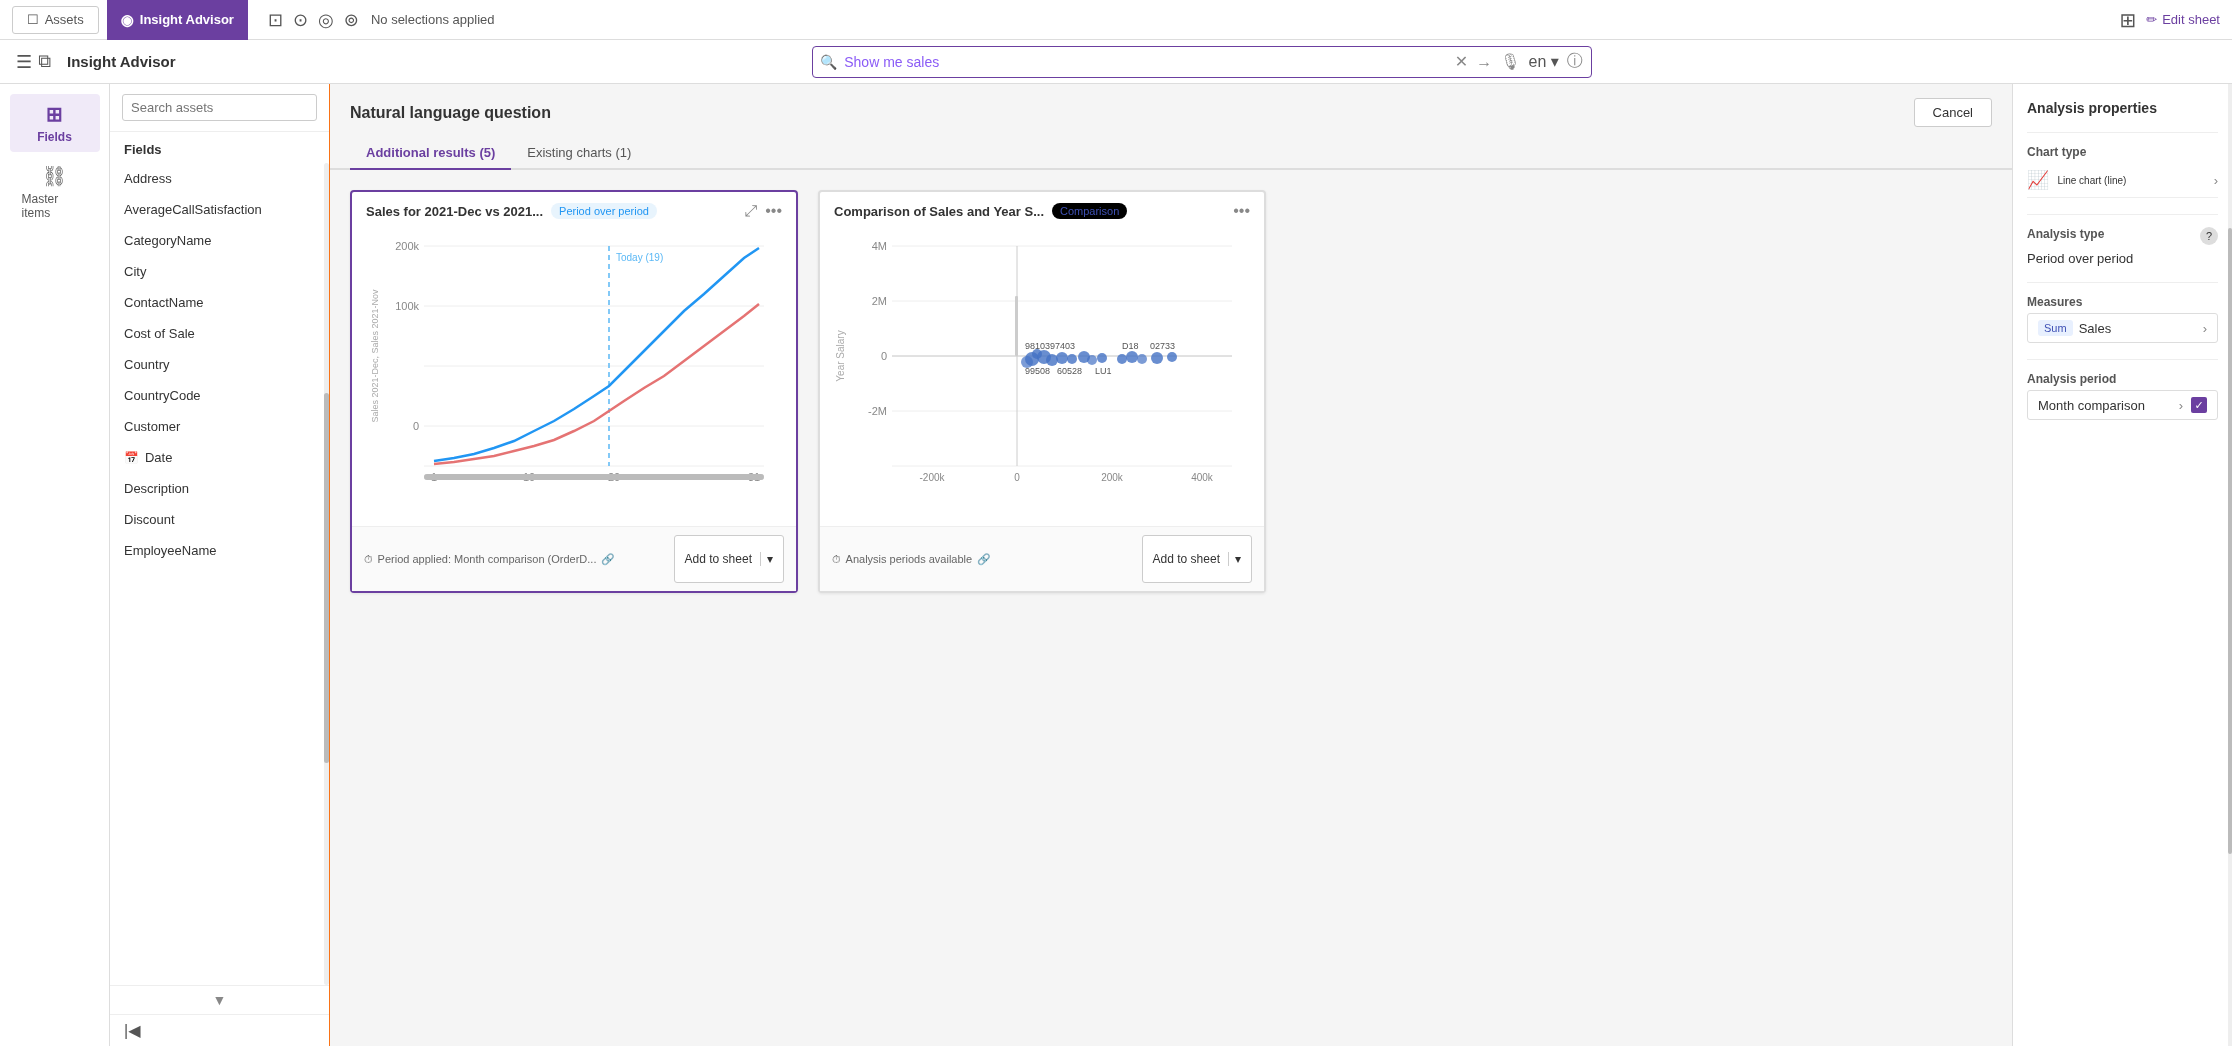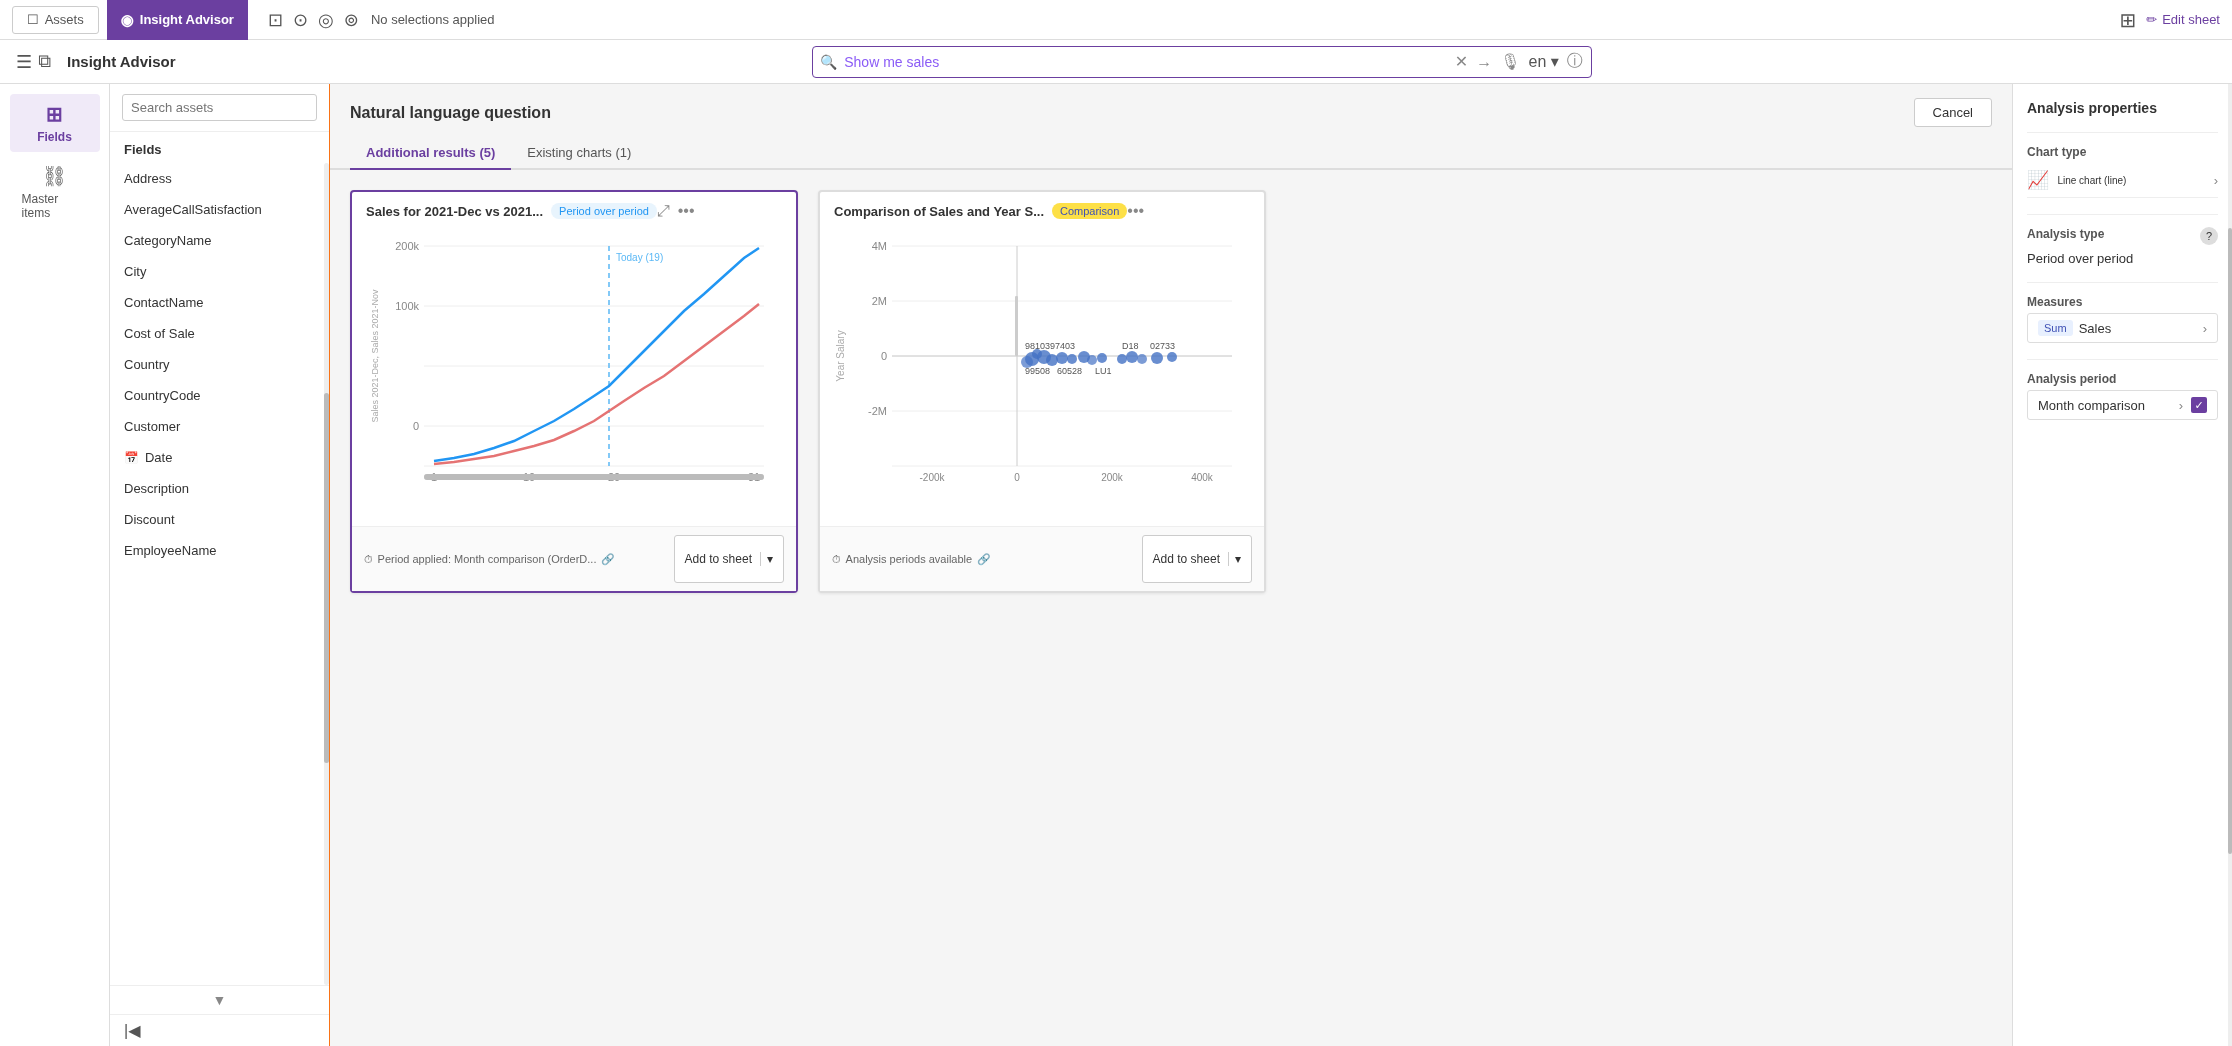--- a/index.html
+++ b/index.html
@@ -119,29 +119,29 @@
     }
 
     
     .chart-card {
       background: #fff; border: 2px solid #ddd; border-radius: 4px;
       width: 448px; display: flex; flex-direction: column;
       box-shadow: 0 1px 3px rgba(0,0,0,0.08);
     }
     .chart-card.selected { border: 2px solid #6B3FA0; }
     .chart-card-header {
-      display: flex; align-items: center; 
+      display: flex; align-items: center; justify-content: space-between;
       padding: 10px 14px 6px;
     }
     .chart-title { font-size: 13px; font-weight: 600; color: #333; }
     .chart-badge {
       font-size: 11px; padding: 2px 8px; border-radius: 12px; margin-left: 8px;
     }
     .badge-period { background: #e8f4fd; color: #2196F3; }
-    .badge-comparison { background: #fde047; color: #3F51B5; }
+    .badge-comparison { background: #000000; color: #3F51B5; }
     .chart-header-actions { display: flex; align-items: center; gap: 8px; color: #888; cursor: pointer; font-size: 16px; }
     .chart-body { flex: 1; padding: 0 10px; min-height: 300px; position: relative; }
     .chart-footer {
       display: flex; align-items: center; justify-content: space-between;
       padding: 8px 12px; border-top: 1px solid #eee; background: #fafafa;
       font-size: 11px; color: #666;
     }
     .chart-footer-left { display: flex; align-items: center; gap: 5px; }
     .add-sheet-btn {
       display: flex; align-items: center; gap: 4px;

